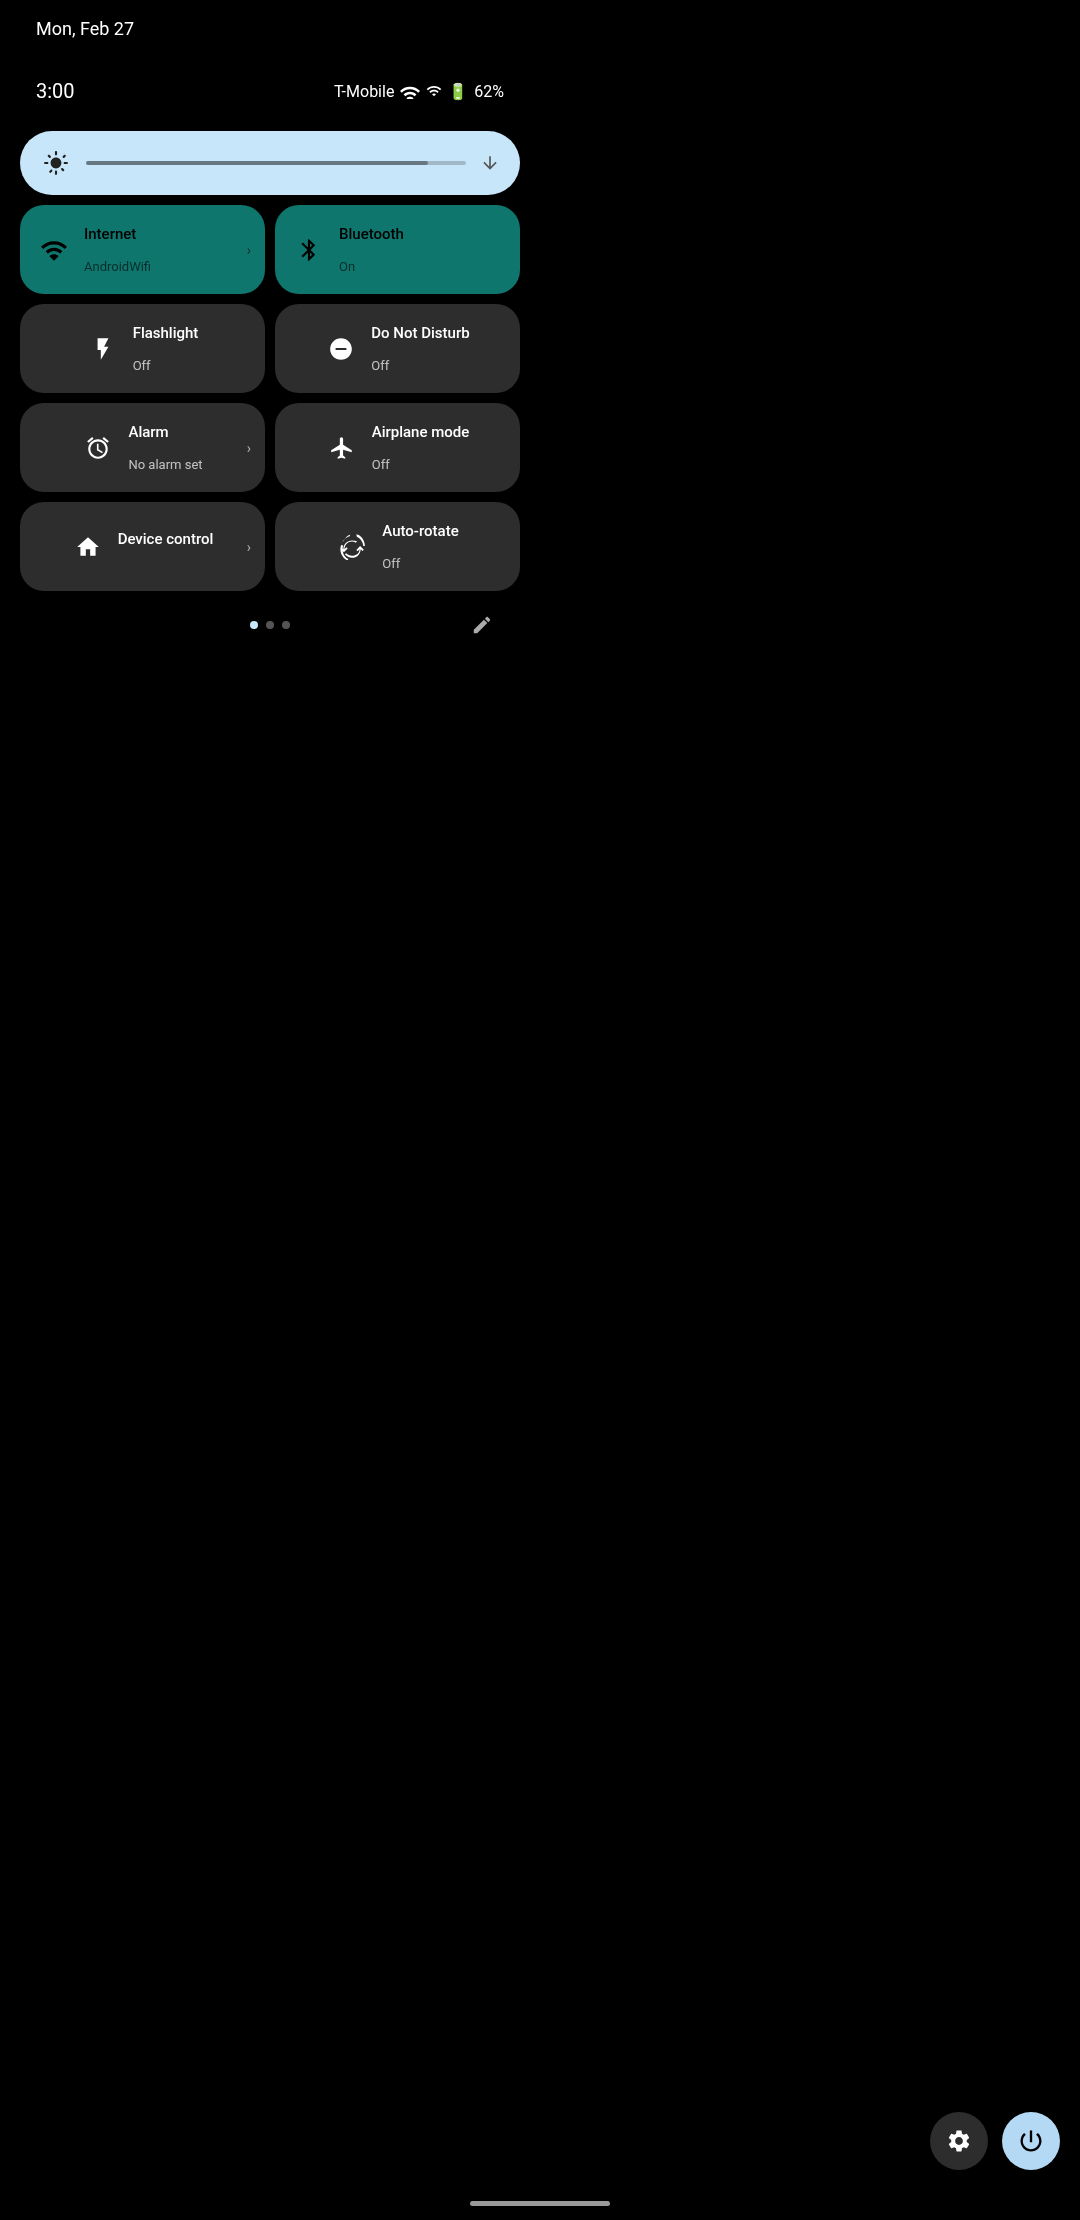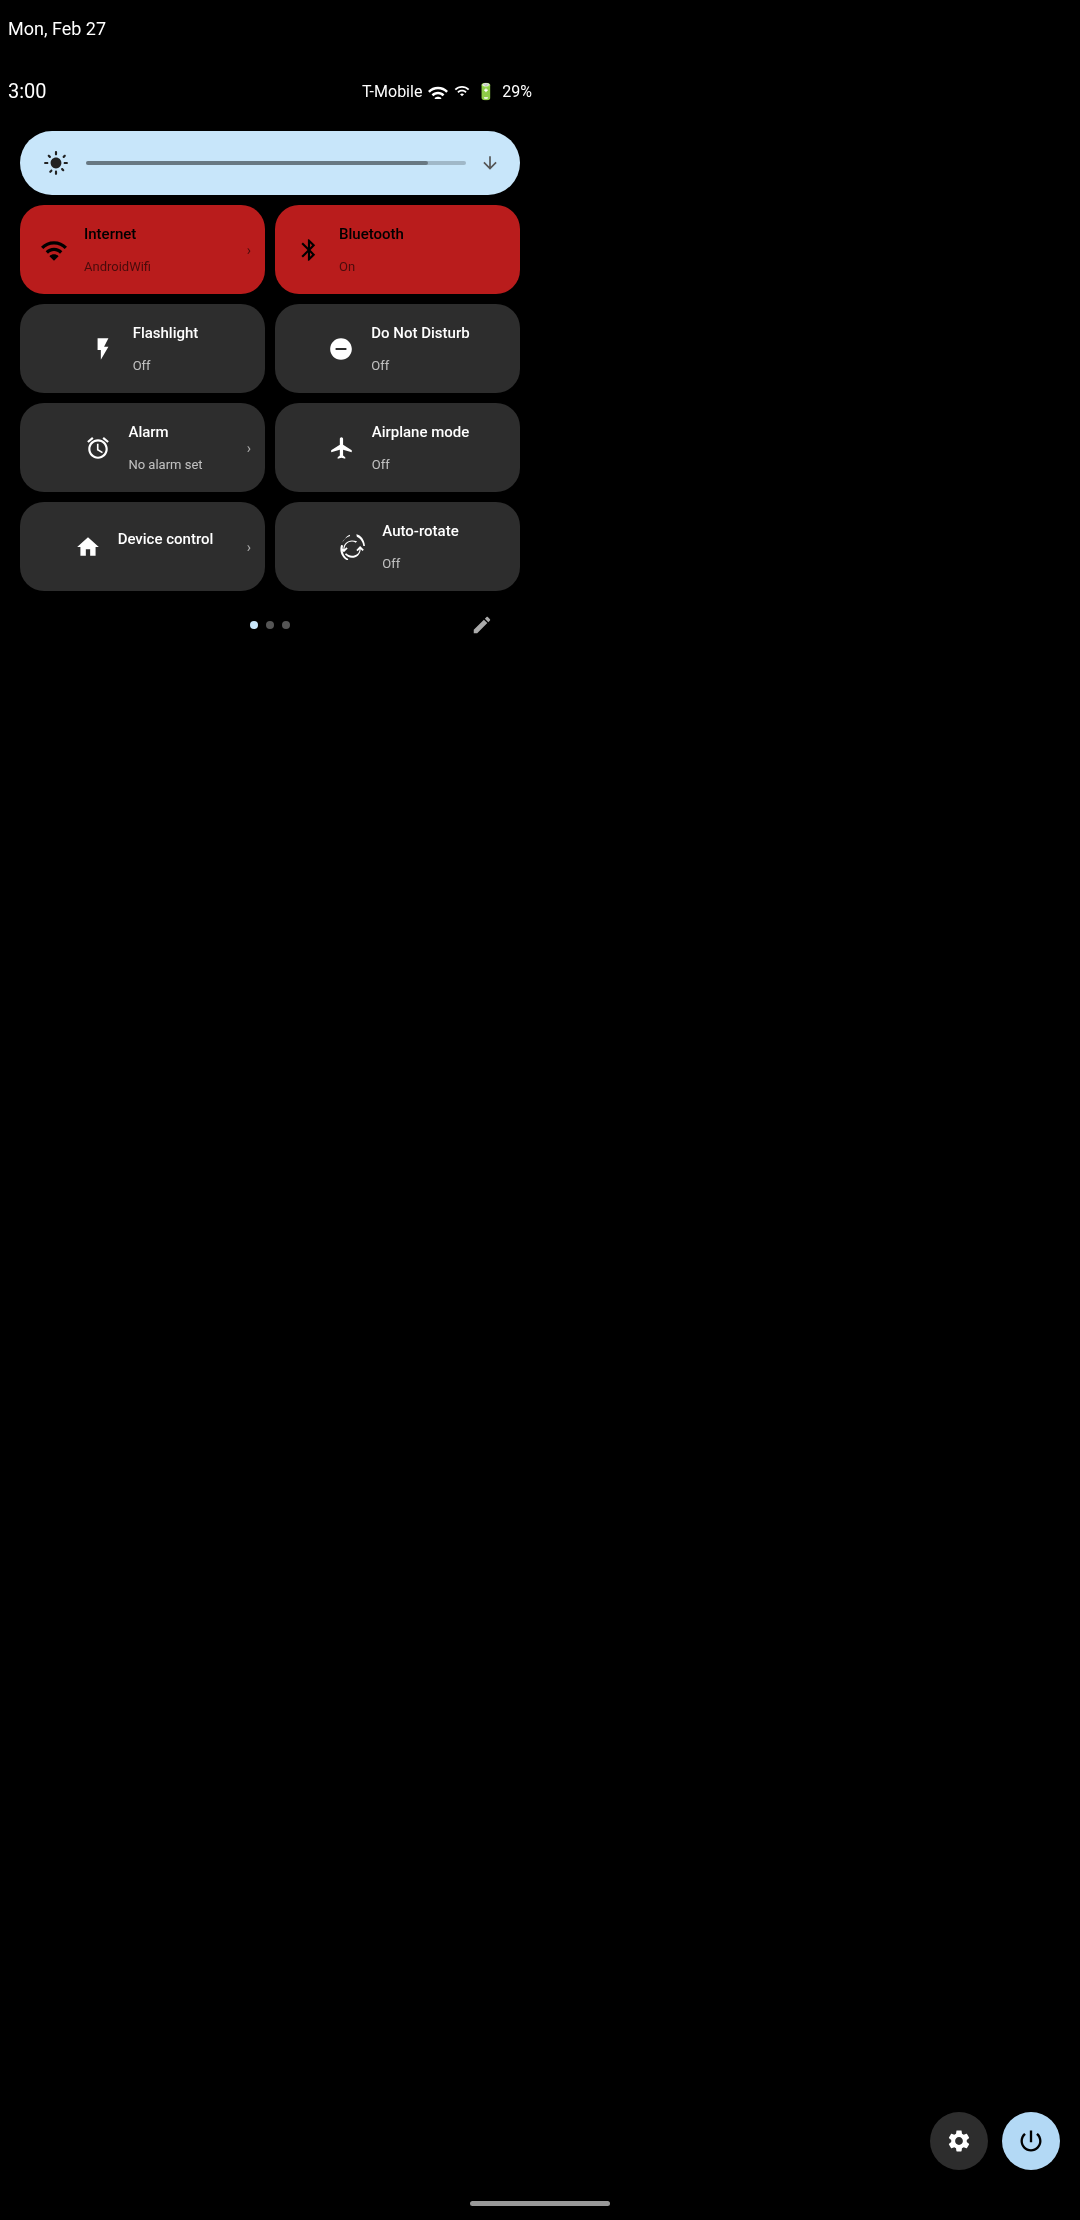--- a/index.html
+++ b/index.html
@@ -9,21 +9,21 @@
       background: #000;
       color: #fff;
       font-family: 'Roboto', sans-serif;
       width: 540px;
       min-height: 1110px;
       position: relative;
       overflow-x: hidden;
     }
 
     .status-bar {
-      padding: 18px 8px 8px;
+      padding: 18px 36px 8px;
       display: flex;
       flex-direction: column;
     }
 
     .date-text {
       font-size: 18px;
       font-weight: 400;
       color: #fff;
       margin-bottom: 40px;
     }
@@ -99,21 +99,21 @@
       border-radius: 24px;
       padding: 20px 18px;
       display: flex;
       align-items: center;
       gap: 14px;
       cursor: pointer;
       position: relative;
     }
 
     .tile-active {
-      background: #b91c1c;
+      background: #0f766e;
       color: #000;
     }
 
     .tile-inactive {
       background: #2d2d2d;
       color: #fff;
       justify-content: center;
     }
 
     .tile-icon {
@@ -254,21 +254,21 @@
 
       <svg width="20" height="16" viewBox="0 0 24 18" fill="white">
         <path d="M12 4C7.31 4 3.07 5.9 0 9l2.15 2.15C4.38 8.89 8.01 7 12 7s7.62 1.89 9.85 4.15L24 9C20.93 5.9 16.69 4 12 4zm0 6c-3.01 0-5.73 1.22-7.7 3.2L6.45 15.35C7.96 13.87 10.01 13 12 13s4.04.87 5.55 2.35L19.7 13.2C17.73 11.22 15.01 10 12 10zm0 6c-1.66 0-3.16.67-4.24 1.76L12 22l4.24-4.24C15.16 16.67 13.66 16 12 16z"></path>
       </svg>
 
       <svg width="16" height="16" viewBox="0 0 24 24" fill="white">
         <path d="M1 9l2 2c4.97-4.97 13.03-4.97 18 0l2-2C16.93 2.93 7.08 2.93 1 9zm8 8l3 3 3-3c-1.65-1.66-4.34-1.66-6 0zm-4-4l2 2c2.76-2.76 7.24-2.76 10 0l2-2C15.14 9.14 8.87 9.14 5 13z"></path>
       </svg>
 
       <span>🔋</span>
-      <span>29%</span>
+      <span>62%</span>
     </div>
   </div>
 </div>
 
 <div class="qs-panel">
 
   <div class="brightness-row">
     <div class="tile-icon">
       <svg viewBox="0 0 24 24" fill="#222">
         <path d="M12 7c-2.76 0-5 2.24-5 5s2.24 5 5 5 5-2.24 5-5-2.24-5-5-5zM2 13h2c.55 0 1-.45 1-1s-.45-1-1-1H2c-.55 0-1 .45-1 1s.45 1 1 1zm18 0h2c.55 0 1-.45 1-1s-.45-1-1-1h-2c-.55 0-1 .45-1 1s.45 1 1 1zM11 2v2c0 .55.45 1 1 1s1-.45 1-1V2c0-.55-.45-1-1-1s-1 .45-1 1zm0 18v2c0 .55.45 1 1 1s1-.45 1-1v-2c0-.55-.45-1-1-1s-1 .45-1 1zM5.99 4.58c-.39-.39-1.03-.39-1.41 0-.39.39-.39 1.03 0 1.41l1.06 1.06c.39.39 1.03.39 1.41 0s.39-1.03 0-1.41L5.99 4.58zm12.37 12.37c-.39-.39-1.03-.39-1.41 0-.39.39-.39 1.03 0 1.41l1.06 1.06c.39.39 1.03.39 1.41 0 .39-.39.39-1.03 0-1.41l-1.06-1.06zm1.06-12.37l-1.06 1.06c-.39.39-.39 1.03 0 1.41s1.03.39 1.41 0l1.06-1.06c.39-.39.39-1.03 0-1.41s-1.03-.39-1.41 0zM7.05 18.36l-1.06 1.06c-.39.39-.39 1.03 0 1.41s1.03.39 1.41 0l1.06-1.06c.39-.39.39-1.03 0-1.41s-1.03-.39-1.41 0z"></path>

